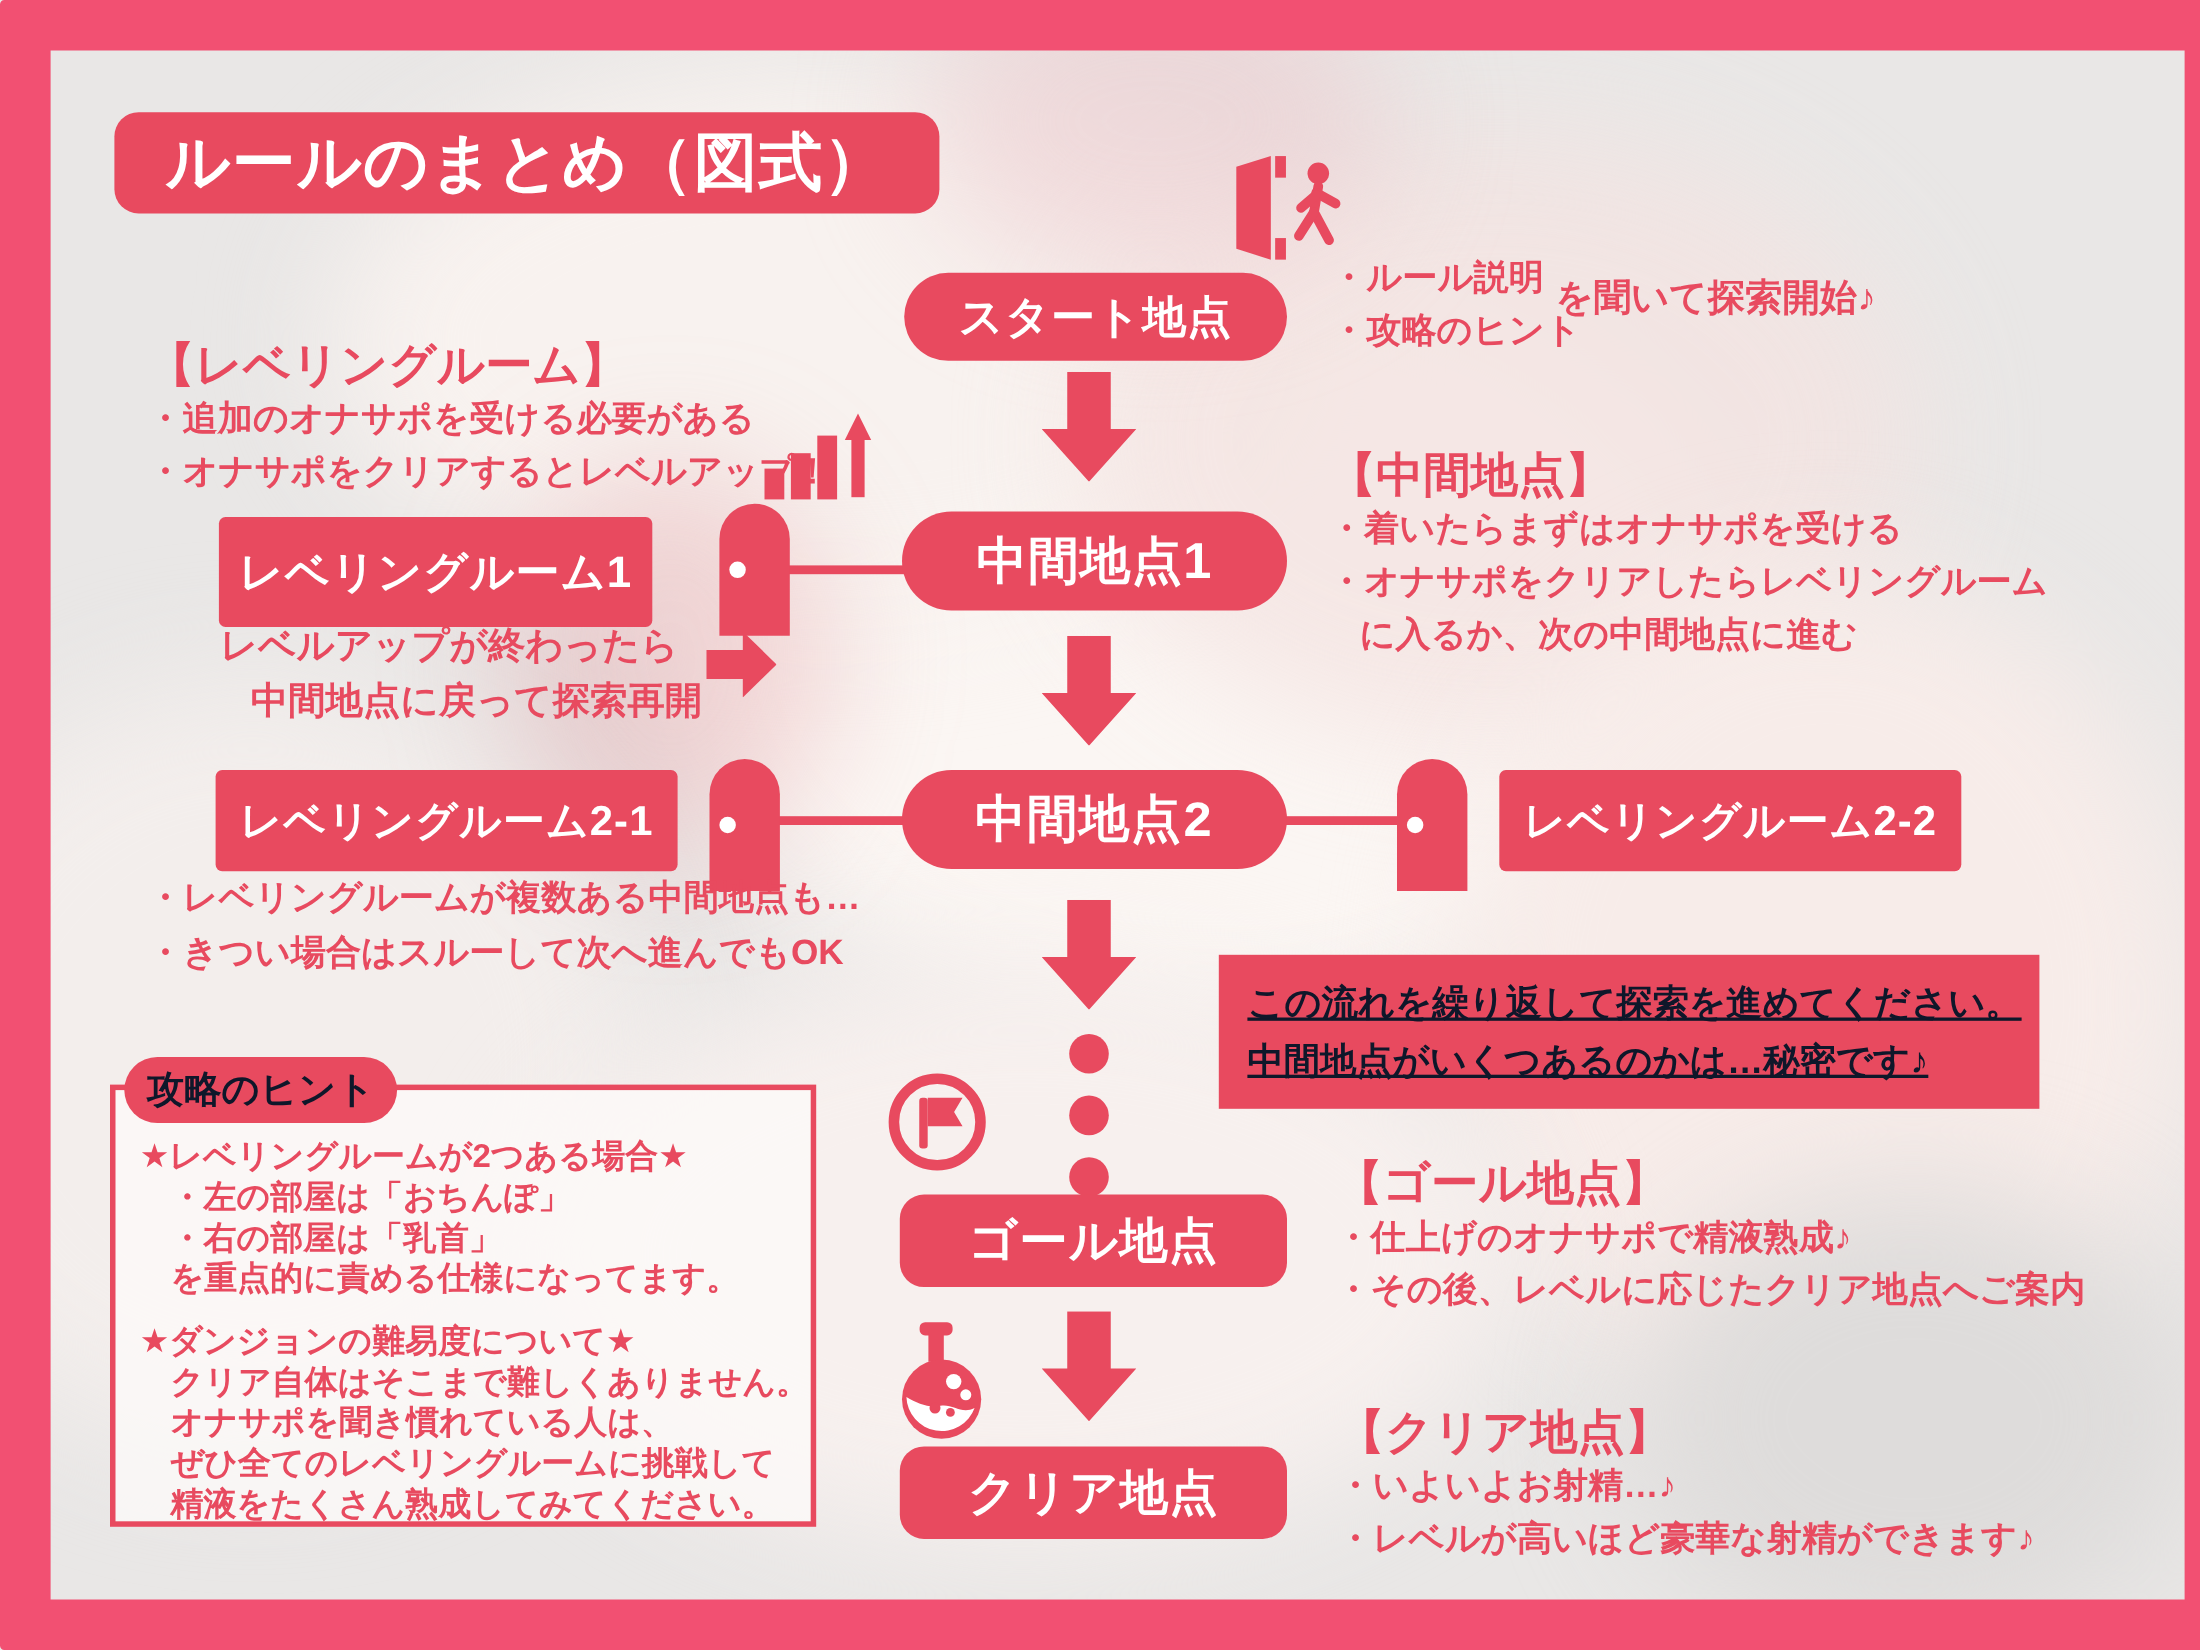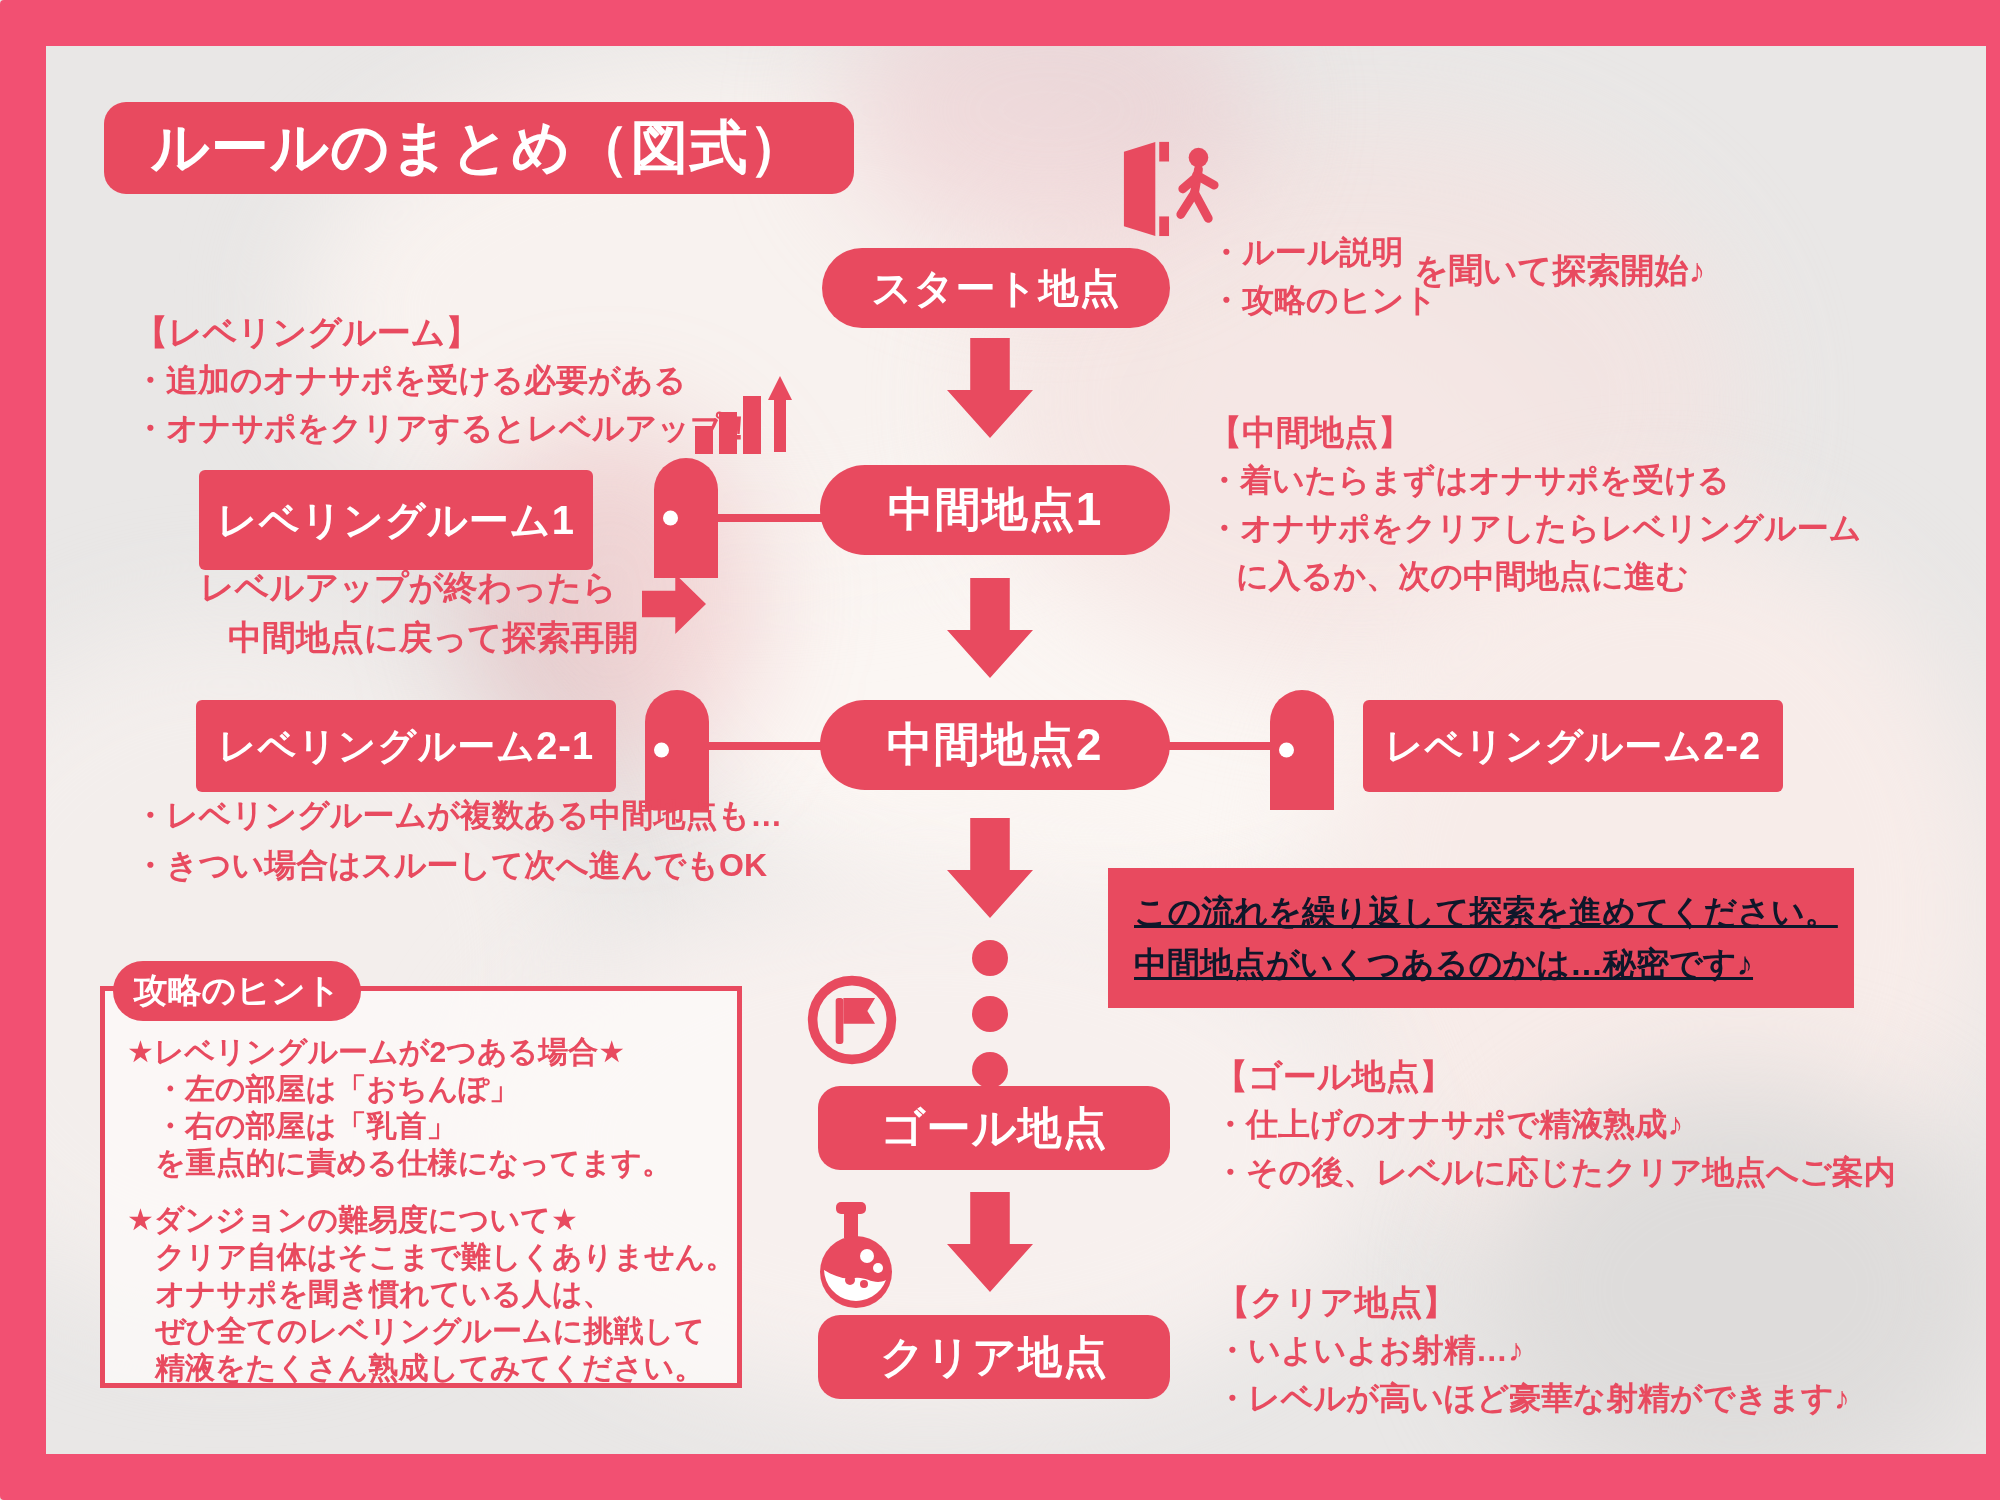--- a/index.html
+++ b/index.html
@@ -28,21 +28,21 @@
     color:#fff;
     display:flex;align-items:center;justify-content:center;
     white-space:nowrap;
     z-index:3;
     letter-spacing:1px;
   }
   .pill{border-radius:999px;}
   .rounded{border-radius:22px;}
   .rect{border-radius:6px;}
   .ann{position:absolute;color:var(--pink,#e84a5f);z-index:3;white-space:nowrap;}
-  .ann-h{font-size:34px;line-height:48px;}
+  .ann-h{font-size:43px;line-height:48px;}
   .ann-l{font-size:32px;line-height:48px;}
   .indent{padding-left:28px;}
   .down-arrow{
     position:absolute;width:86px;height:100px;background:var(--pink,#e84a5f);
     clip-path:polygon(27% 0,73% 0,73% 52%,100% 52%,50% 100%,0% 52%,27% 52%);
     z-index:2;
   }
   .right-arrow{
     position:absolute;width:64px;height:60px;background:var(--pink,#e84a5f);
     clip-path:polygon(0% 28%,52% 28%,52% 0%,100% 50%,52% 100%,52% 72%,0% 72%);
@@ -68,21 +68,21 @@
   .repeat-box div{font-size:33px;line-height:52px;white-space:nowrap;letter-spacing:0px;}
   .hints-box{
     position:absolute;left:100px;top:986px;width:642px;height:402px;
     border:5px solid var(--pink,#e84a5f);
     background:rgba(253,250,249,0.78);
     z-index:3;box-sizing:border-box;
   }
   .hints-header{
     position:absolute;left:8px;top:-30px;
     width:248px;height:60px;border-radius:999px;
-    background:var(--pink,#e84a5f);color:#ffffff;font-size:34px;
+    background:var(--pink,#e84a5f);color:#0f172a;font-size:34px;
     display:flex;align-items:center;justify-content:center;
     white-space:nowrap;
   }
   .hints-content{
     padding:42px 18px 0 22px;color:var(--pink,#e84a5f);
   }
   .hint-title{font-size:30px;line-height:37px;white-space:nowrap;}
   .hint-line{font-size:30px;line-height:37px;white-space:nowrap;padding-left:28px;}
   .gap{margin-top:20px;}
 </style>

